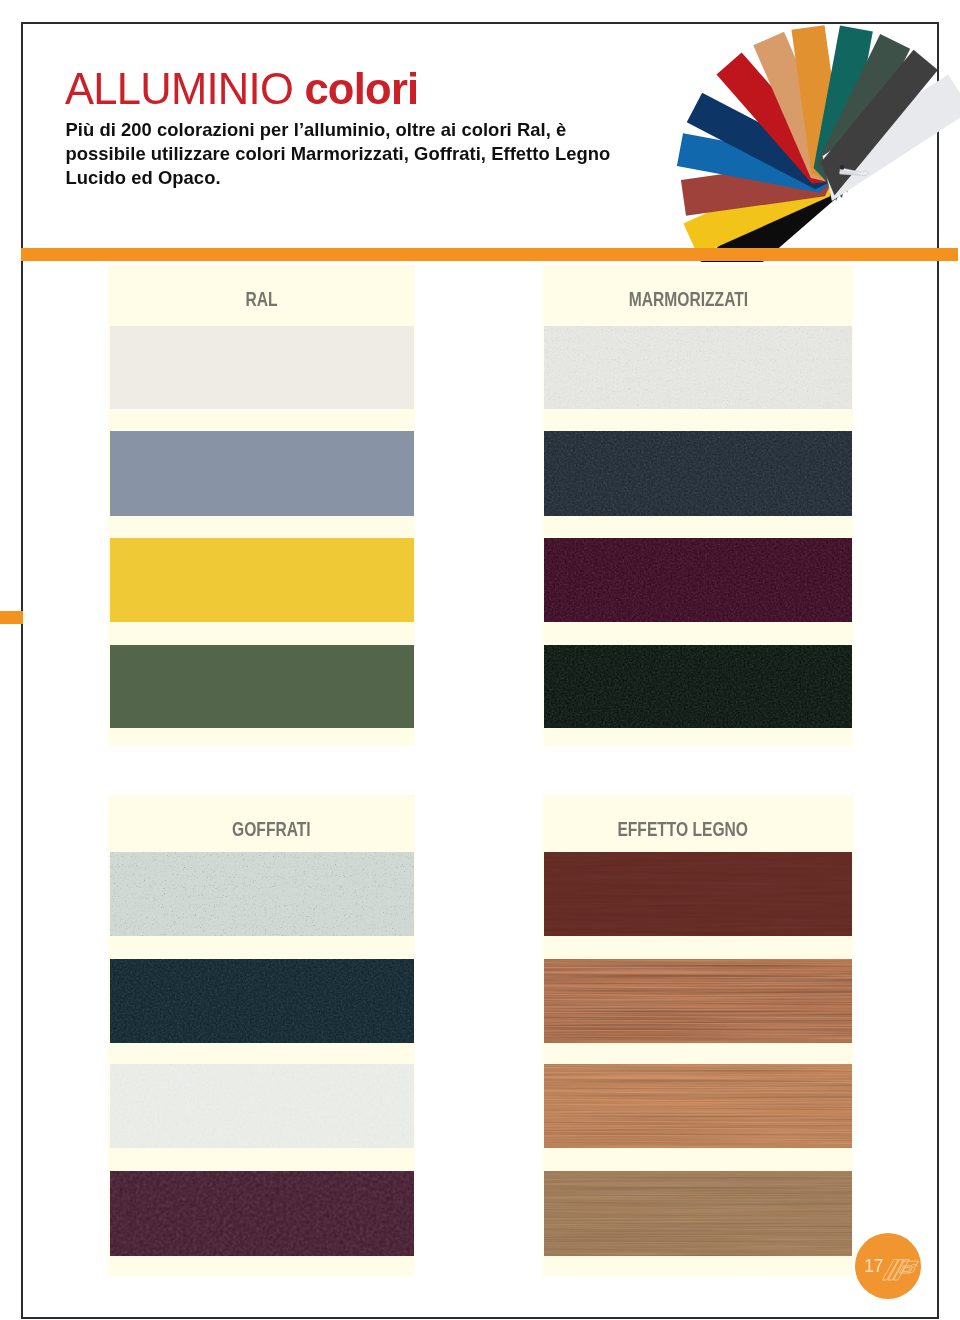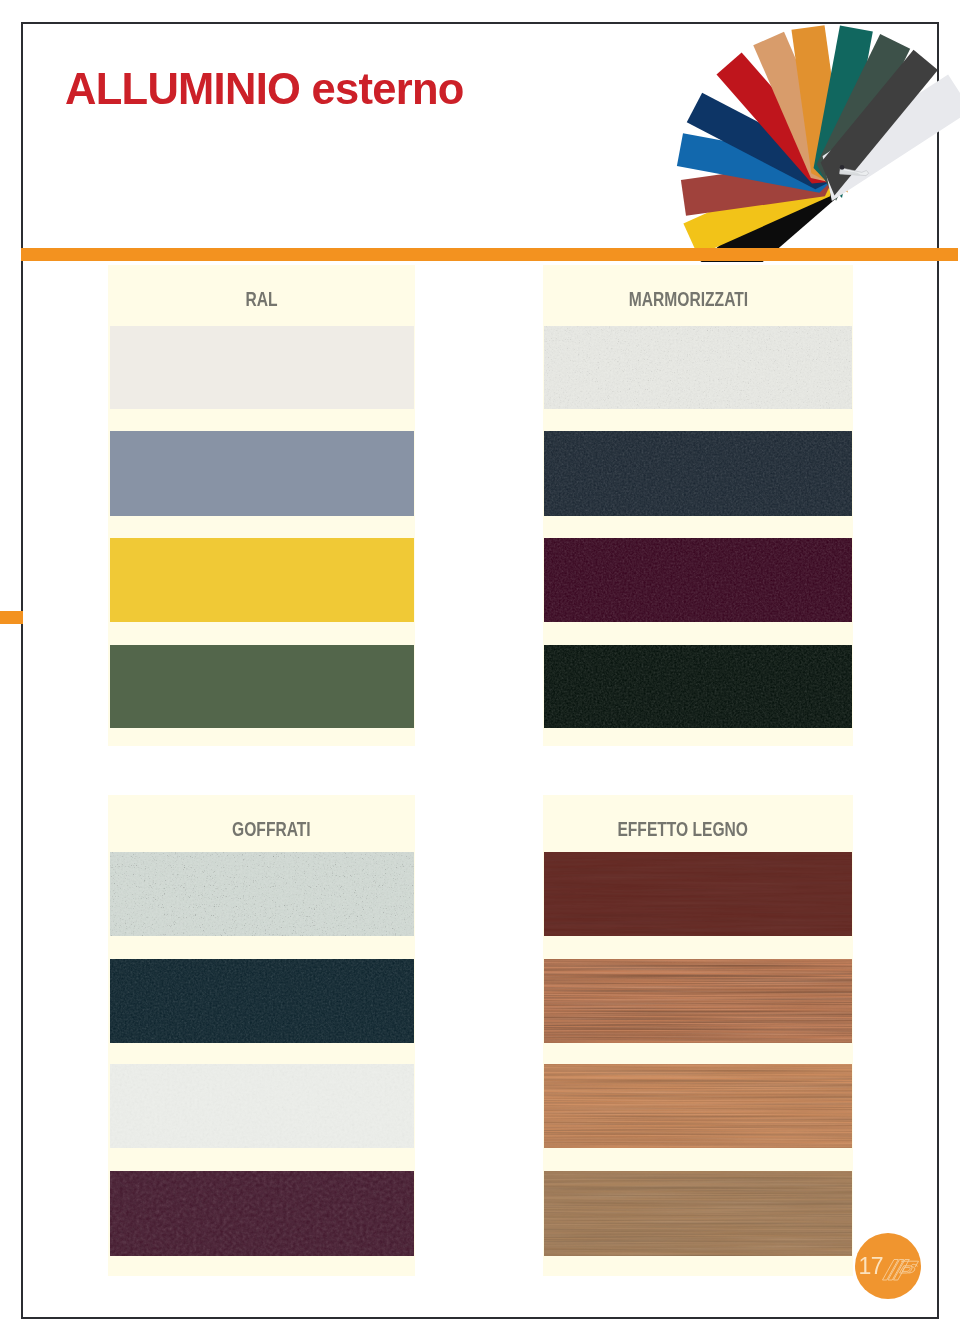--- a/index.html
+++ b/index.html
@@ -8,21 +8,21 @@
        font-family:"Liberation Sans",sans-serif;overflow:hidden;}
   .page{position:absolute;left:0;top:0;width:960px;height:1320px;background:#fff;}
 
   
   .frame{position:absolute;left:21px;top:21.5px;width:918px;height:1297.5px;
          border:2px solid #2b2d31;box-sizing:border-box;}
 
   
   .title{position:absolute;left:65px;top:68px;font-size:43.5px;line-height:43.5px;
          color:#cc2028;white-space:nowrap;letter-spacing:-0.72px;}
-  .title .strong{font-weight:bold;letter-spacing:-0.72px;text-align:center;}
+  .title .strong{font-weight:normal;letter-spacing:-0.72px;text-align:center;}
   .title .light{font-weight:bold;letter-spacing:-0.72px;}
 
   .intro{position:absolute;left:65.5px;top:118px;font-size:18.4px;
          font-weight:bold;line-height:23.75px;color:#101012;letter-spacing:0.05px;
          white-space:nowrap;}
 
   .subtitle{position:absolute;left:65.5px;top:213px;font-size:23.3px;line-height:28px;
             font-weight:bold;color:#cc2028;letter-spacing:1.0px;}
 
   
@@ -34,21 +34,21 @@
   .grouplabel{position:absolute;color:#75756e;font-weight:bold;text-align:center;
               font-size:20px;line-height:32px;letter-spacing:0px;}
   .grouplabel span{display:inline-block;transform:scaleX(0.78);transform-origin:center;}
   .sw{position:absolute;overflow:hidden;}
   .sw .tex{position:absolute;left:0;top:0;right:0;bottom:0;}
 
   
   .badge{position:absolute;left:855px;top:1233px;width:66px;height:66px;border-radius:50%;
          background:#f0952f;}
   .badge .num{position:absolute;left:2px;top:22px;width:26px;text-align:right;
-              font-size:23px;line-height:23px;color:#fce2bd;font-weight:normal;
+              font-size:18px;line-height:23px;color:#fce2bd;font-weight:normal;
               font-family:"Liberation Sans",sans-serif;letter-spacing:-0.5px;}
   .badge .logo{position:absolute;left:26px;top:14px;width:44px;height:42px;}
 
   
   .fan{position:absolute;left:640px;top:0px;width:320px;height:262px;}
 </style>
 </head>
 <body>
 
 <div class="page">
@@ -118,22 +118,27 @@
         <polygon points="824.3,147.9 959.4,60.2 984.4,98.8 834.3,196.3" fill="#e8e9ed"></polygon>
         <polygon points="822.3,154.8 922.2,33.6 948.4,55.3 837.1,190.3" fill="#3f3f3f"></polygon>
       </g>
     <g>
       <path d="M843.5,160.5 L866.5,165.5 L871.5,163.5 L874,166.5 L871,169 L865,168.5 L842.5,167 Z" fill="#eceef0" stroke="#b8babd" stroke-width="0.55"></path>
       <path d="M843,162.5 L862,166 L866,169 L843,167.5 Z" fill="#d5d7da" opacity="0.8"></path>
       <circle cx="845.2" cy="160.2" r="2.5" fill="#2a2930"></circle>
     </g>
   </svg>
 
-  <div class="title"><span class="strong">ALLUMINIO</span> <span class="light">esterno</span></div>
-
+  <div class="title"><span class="strong">ALLUMINIO</span> <span class="light">colori</span></div>
+
+  <div class="intro">
+    <div>Più di 200 colorazioni per l’alluminio, oltre ai colori Ral, è</div>
+    <div>possibile utilizzare colori Marmorizzati, Goffrati, Effetto Legno</div>
+    <div>Lucido ed Opaco.</div>
+  </div>
 
 
   <div class="orangebar"></div>
   <div class="lefttab"></div>
 
   <div id="groups-host">
       <div class="panel" style="left: 108px; top: 265px; width: 307px; height: 481px;"></div>
       <div class="grouplabel" style="left: 108px; top: 283px; width: 307px;"><span>RAL</span></div>
       <div class="sw" style="left: 110px; top: 326px; width: 304px; height: 83px; background: rgb(239, 236, 230);">
         <div class="tex"></div>

